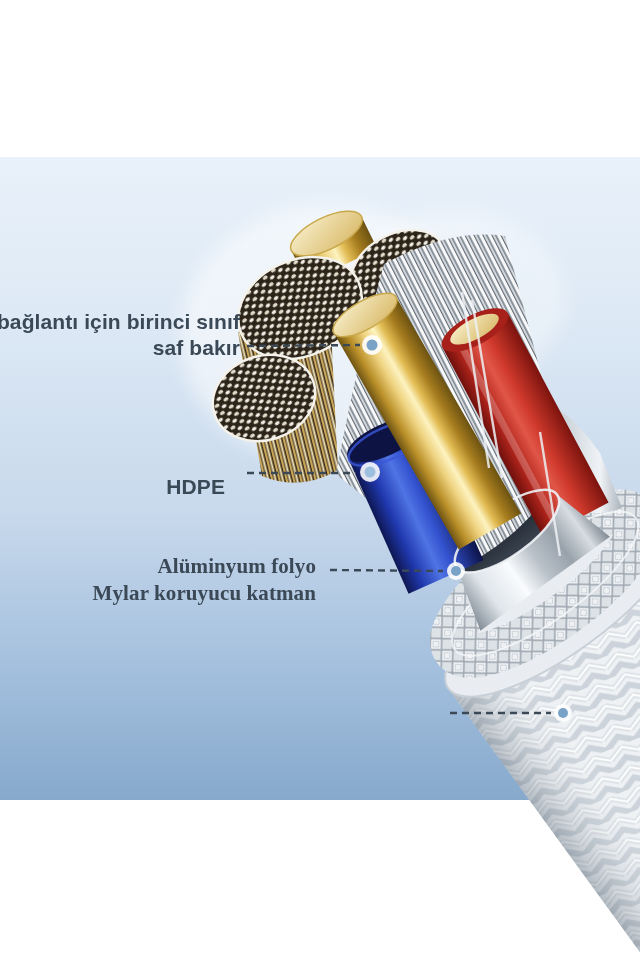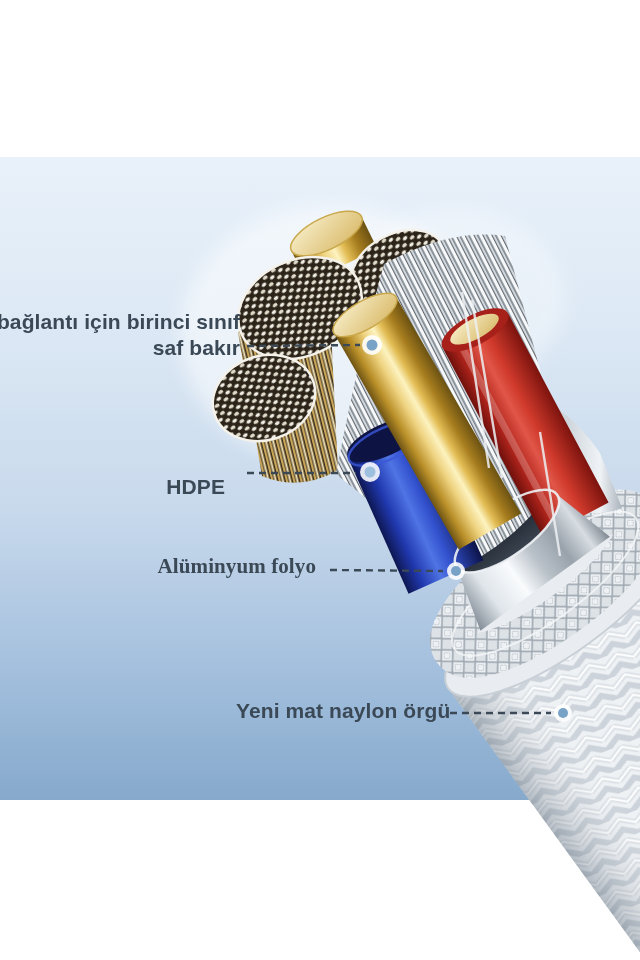--- a/index.html
+++ b/index.html
@@ -228,17 +228,15 @@
 
   <div class="label c1 align-right">
     <div>Kararlı bağlantı için birinci sınıf</div>
     <div>saf bakır</div>
   </div>
   <div class="label c2">
     <div>HDPE</div>
   </div>
   <div class="label c3 align-right">
     <div>Alüminyum folyo</div>
-  </div>
-  <div class="label c4">
-    <div>Yeni mat naylon örgü</div>
+    <div>Mylar koruyucu katman</div>
   </div>
 </div>
 
 </body></html>

